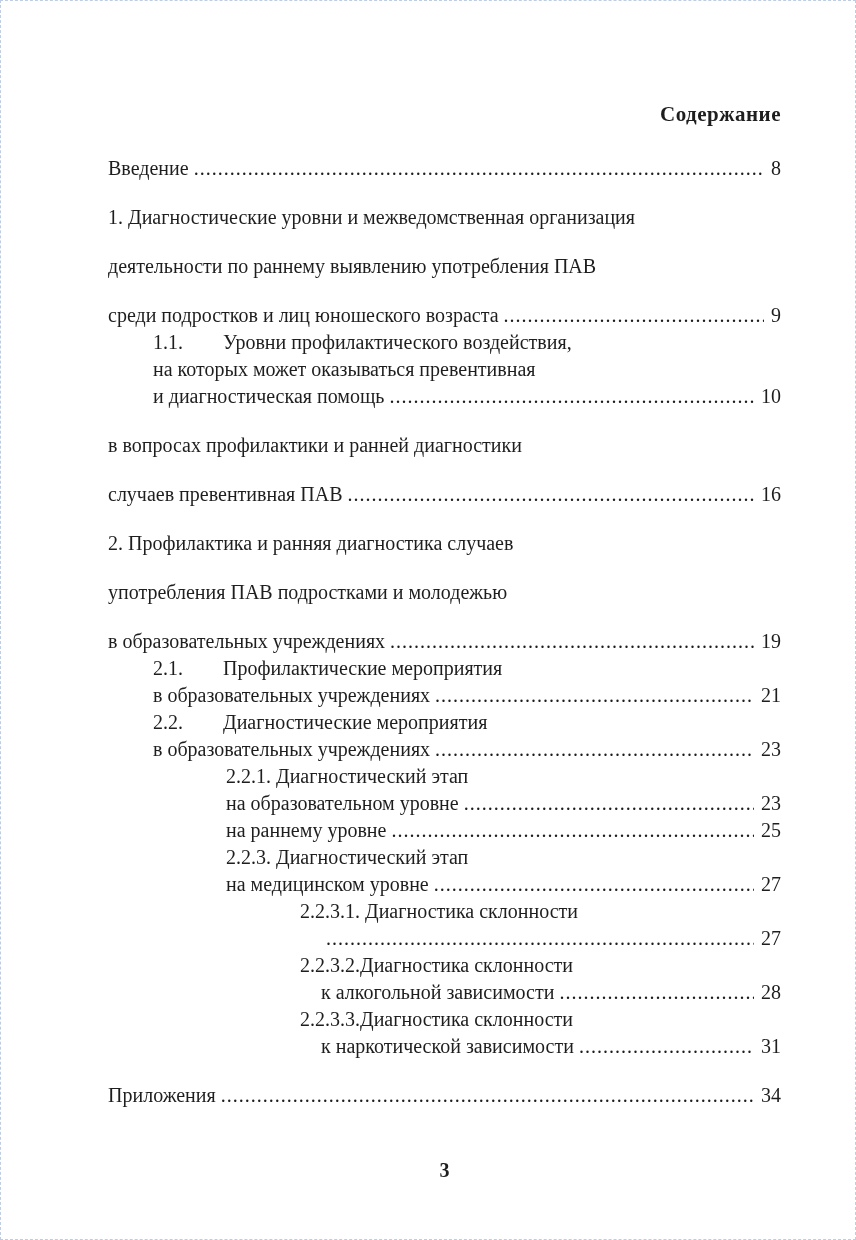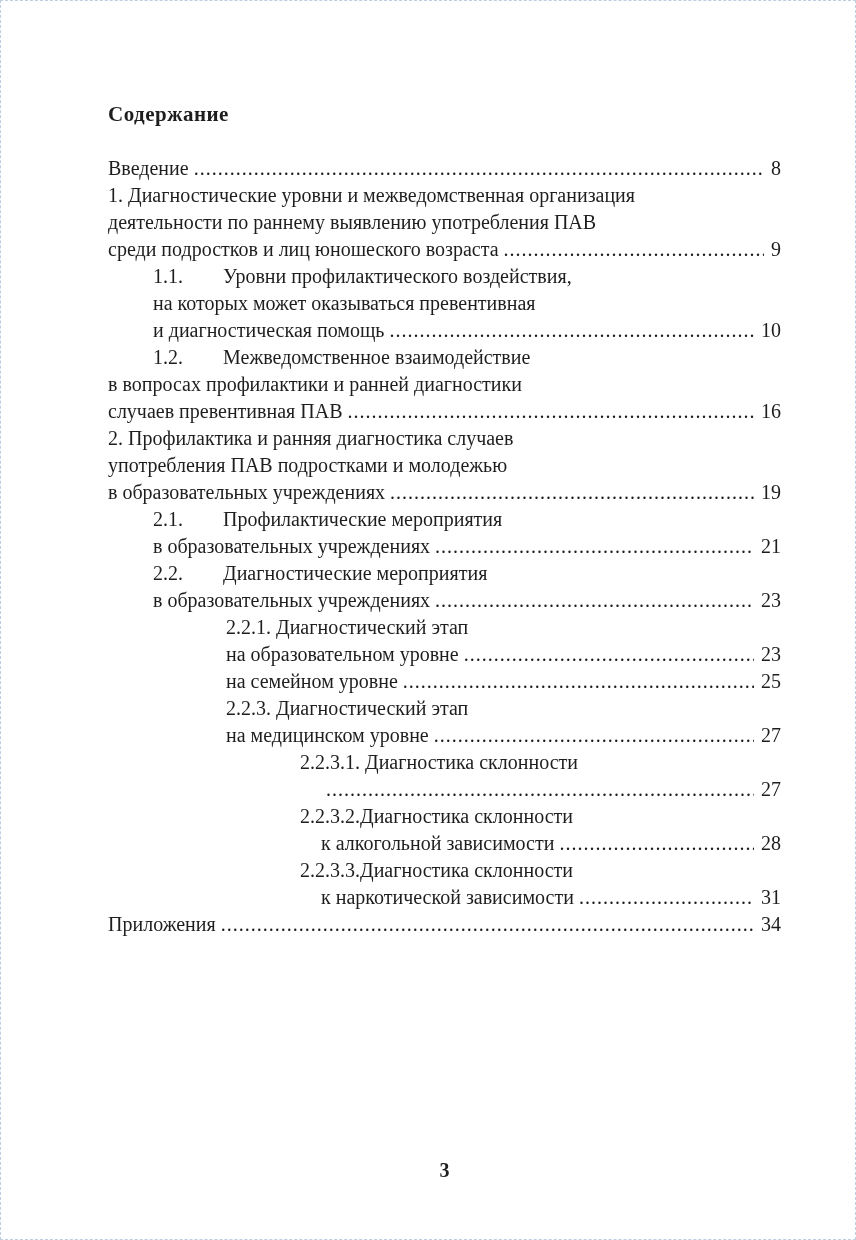--- a/index.html
+++ b/index.html
@@ -18,37 +18,37 @@
     position: relative;
     width: 856px;
     height: 1240px;
     box-sizing: border-box;
     background: #ffffff;
     border: 1px dashed rgba(140, 165, 205, 0.55);
   }
   .doc-title {
     margin: 0 74px 0 107px;
     padding-top: 100px;
-    text-align: left;
+    text-align: right;
     font-size: 21px;
     line-height: 26px;
     font-weight: bold;
     letter-spacing: 0.5px;
   }
   .toc {
     margin: 28px 74px 0 107px;
   }
   .toc-line {
     display: flex;
     align-items: baseline;
     font-size: 20px;
     line-height: 27px;
     white-space: nowrap;
   }
-  .indent-0 { padding-left: 0; }
+  .indent-0 { padding-left: 0; margin-top: 22px; }
   .indent-1 { padding-left: 45px; }
   .indent-2 { padding-left: 118px; }
   .indent-3 { padding-left: 192px; }
   .indent-4 { padding-left: 213px; }
   .toc-text {
     flex: 0 0 auto;
     white-space: pre;
   }
   .toc-dots {
     flex: 1 1 auto;
@@ -103,23 +103,20 @@
         <span class="toc-text">1.1.  Уровни профилактического воздействия,</span>
       </div>
       <div class="toc-line indent-1">
         <span class="toc-text">на которых может оказываться превентивная</span>
       </div>
       <div class="toc-line indent-1">
         <span class="toc-text">и диагностическая помощь</span>
         <span class="toc-dots"></span>
         <span class="toc-page">10</span>
       </div>
-      <div class="toc-line indent-1">
-        <span class="toc-text">1.2.  Межведомственное взаимодействие</span>
-      </div>
       <div class="toc-line indent-0">
         <span class="toc-text">в вопросах профилактики и ранней диагностики</span>
       </div>
       <div class="toc-line indent-0">
         <span class="toc-text">случаев превентивная ПАВ</span>
         <span class="toc-dots"></span>
         <span class="toc-page">16</span>
       </div>
       <div class="toc-line indent-0">
         <span class="toc-text">2. Профилактика и ранняя диагностика случаев</span>
@@ -150,21 +147,21 @@
       </div>
       <div class="toc-line indent-2">
         <span class="toc-text">2.2.1. Диагностический этап</span>
       </div>
       <div class="toc-line indent-2">
         <span class="toc-text">на образовательном уровне</span>
         <span class="toc-dots"></span>
         <span class="toc-page">23</span>
       </div>
       <div class="toc-line indent-2">
-        <span class="toc-text">на семейном уровне</span>
+        <span class="toc-text">на раннему уровне</span>
         <span class="toc-dots"></span>
         <span class="toc-page">25</span>
       </div>
       <div class="toc-line indent-2">
         <span class="toc-text">2.2.3. Диагностический этап</span>
       </div>
       <div class="toc-line indent-2">
         <span class="toc-text">на медицинском уровне</span>
         <span class="toc-dots"></span>
         <span class="toc-page">27</span>

